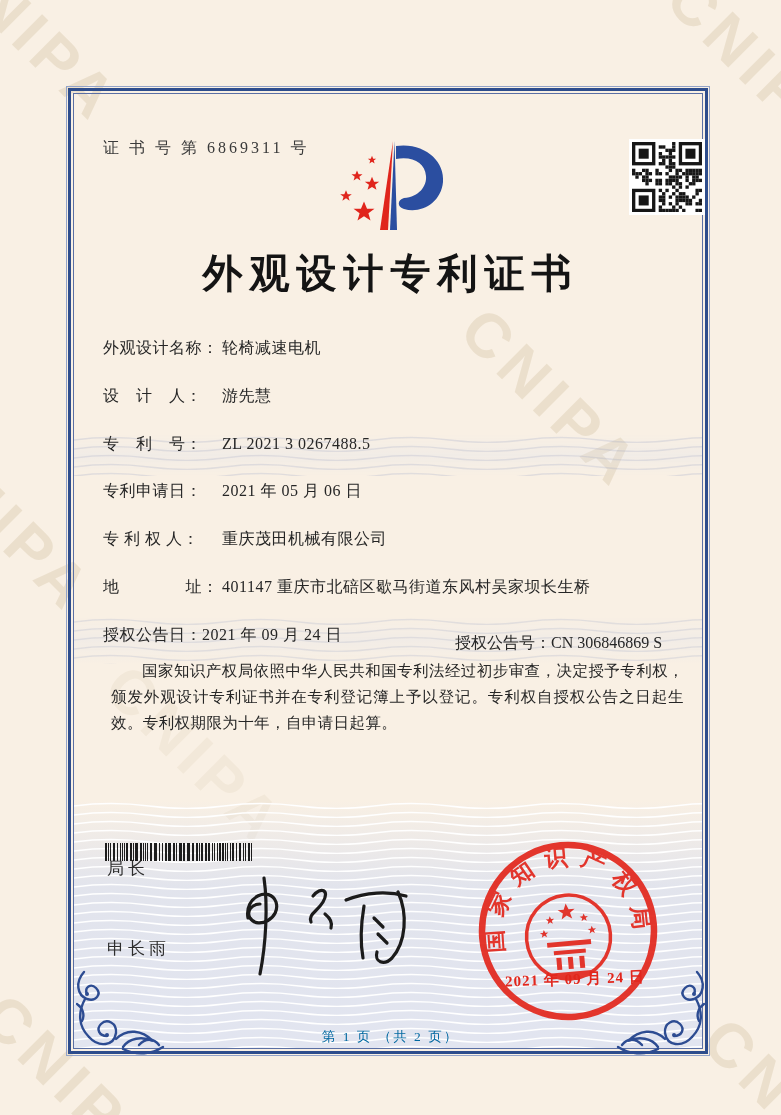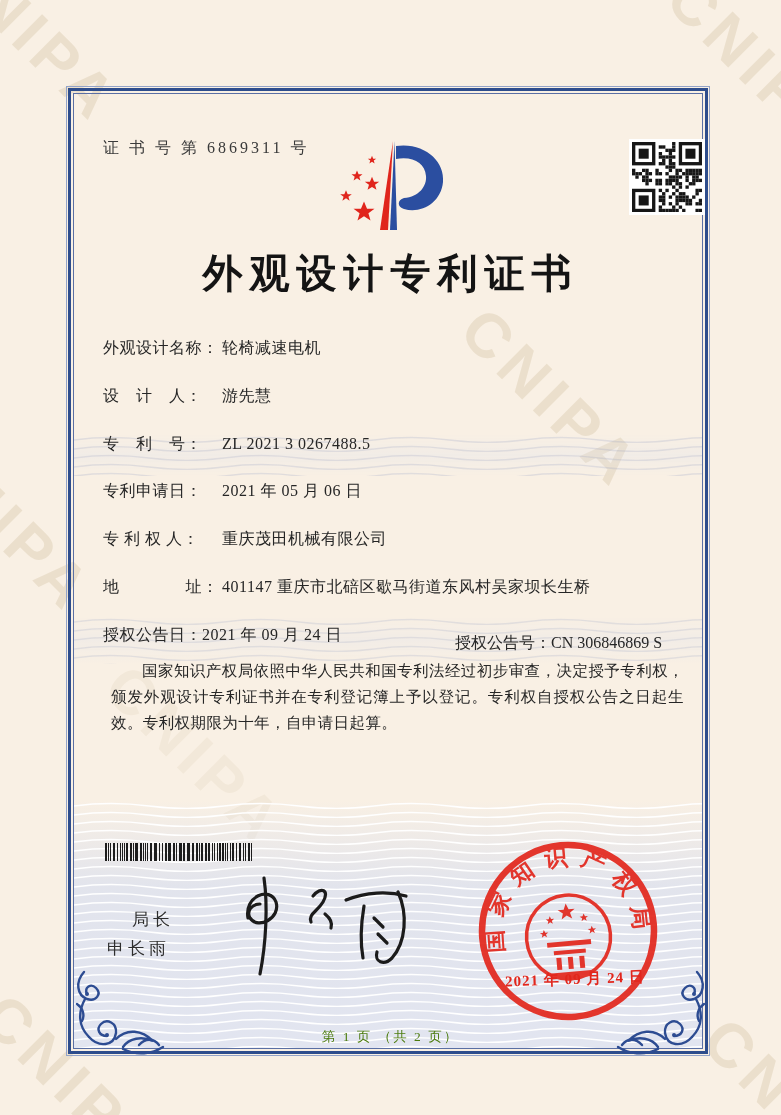--- a/index.html
+++ b/index.html
@@ -37,32 +37,32 @@
   .flabel{display:inline-block;min-width:119px;letter-spacing:.5px;}
   .fvalue{letter-spacing:.5px;}
   .grant-pair2{position:absolute;left:352px;top:8px;}
   .paras{position:absolute;left:103px;top:650px;width:589px;font-size:15.5px;line-height:26.2px;
          color:#262626;text-align:justify;}
   .paras p{margin:8px;text-indent:2em;letter-spacing:.4px;}
 
   .barcode{position:absolute;left:105px;top:843px;width:206px;height:18px;display:flex;align-items:stretch;}
   .barcode i{display:block;background:#1d1d1d;height:100%;}
 
-  .signer-title{position:absolute;left:107px;top:908px;font-family:"Liberation Sans",sans-serif;
-         font-size:17px;letter-spacing:4px;color:#2e2e2e;margin-left:25px;}
+  .signer-title{position:absolute;left:107px;top:857px;font-family:"Liberation Sans",sans-serif;
+         font-size:17px;letter-spacing:4px;color:#2e2e2e;}
   .signer-name{position:absolute;left:107px;top:937px;font-family:"Liberation Sans",sans-serif;
          font-size:17px;letter-spacing:4px;color:#2e2e2e;}
   .signature{position:absolute;left:218px;top:866px;}
 
   .seal{position:absolute;left:477px;top:840px;width:182px;height:182px;transform:rotate(-5deg);}
   .seal-date{position:absolute;left:487px;top:970px;width:176px;text-align:center;color:#e2261c;
          font-weight:bold;font-size:15px;letter-spacing:1px;transform:rotate(-2deg);z-index:4;}
 
   .page-note{position:absolute;left:0;right:0;top:1028px;text-align:center;font-size:13.5px;
-         letter-spacing:2px;color:#4d7c0f;}
+         letter-spacing:2px;color:#0369a1;}
   .cont-box{position:absolute;left:50%;top:1058px;transform:translateX(-50%);z-index:5;
          background:#fefcf6;border:1px solid #e4dccb;padding:6px 20px;font-size:14px;
          letter-spacing:3px;color:#3c3c3c;}
 
   .corner{position:absolute;z-index:2;pointer-events:none;}
   .corner-left{left:69px;top:968px;}
   .corner-right{left:616px;top:968px;transform:scaleX(-1);}
 </style>
 </head>
 <body>

